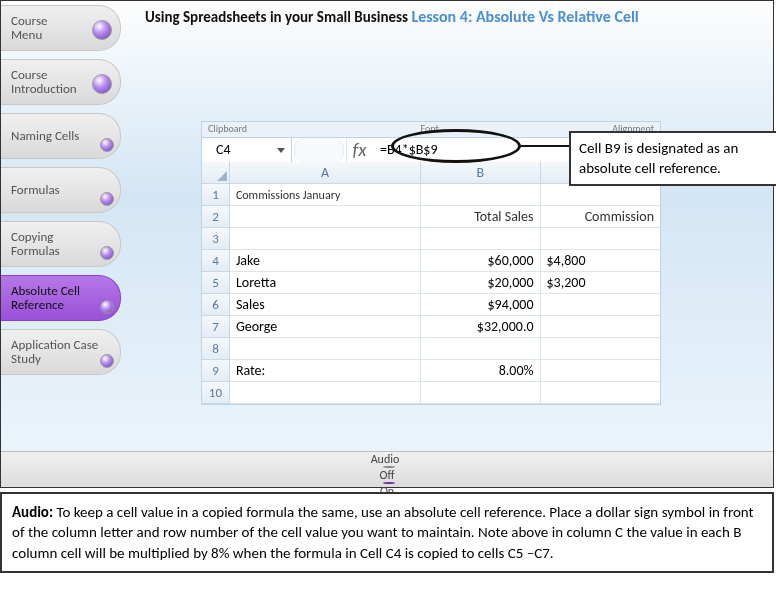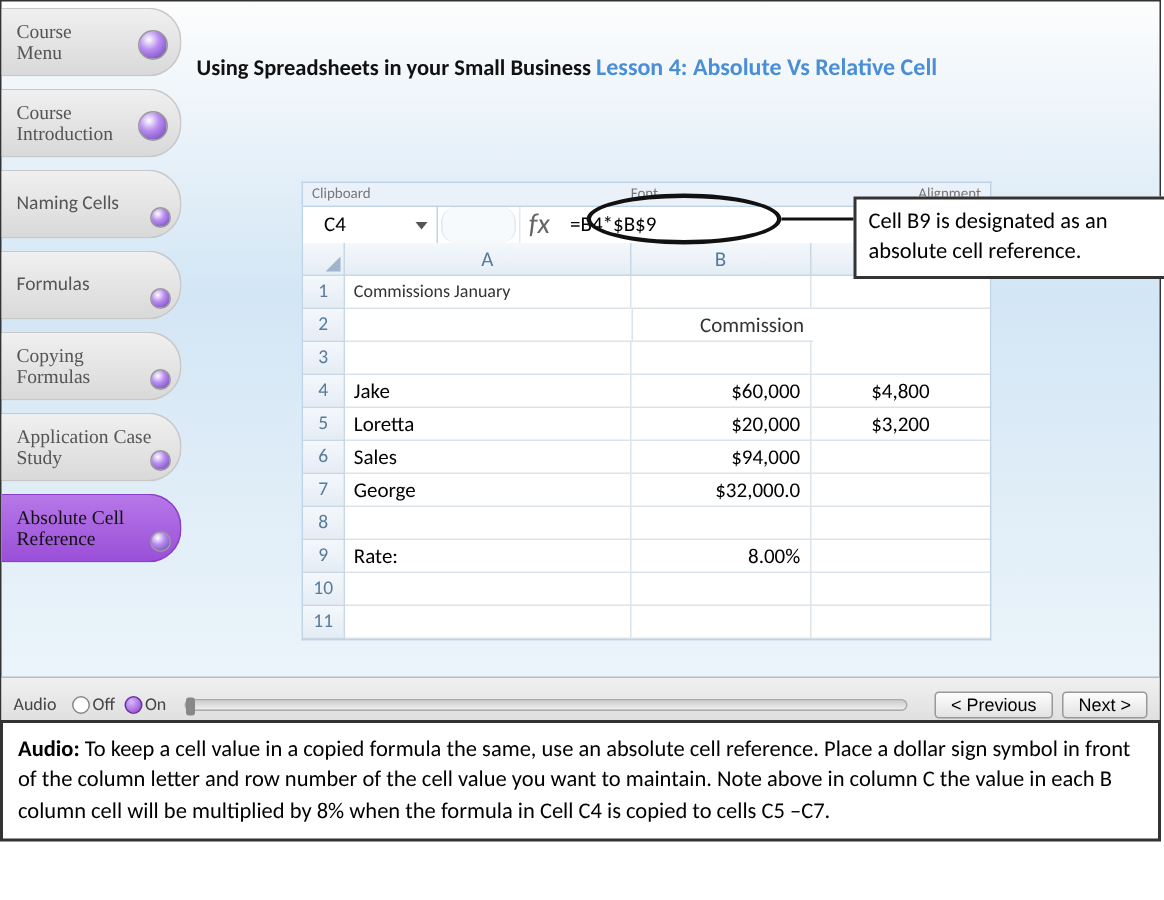--- a/index.html
+++ b/index.html
@@ -13,24 +13,23 @@
   .main-frame {
     border: 1px solid #333;
     width: 774px;
     height: 488px;
     position: relative;
     background: linear-gradient(to bottom, #fdfdfd 0%, #d3e6f5 40%, #eff6fb 100%);
   }
   .header-bar {
     position: absolute;
     top: 6px;
-    left: 130px;
+    left: 144px;
     right: 10px;
     font-size: 15px;
-    margin-top: 29px;
   }
   .header-course { font-weight: bold; color: #111; }
   .header-lesson { font-weight: bold; color: #4a8fd6; font-size: 16px; }
   .sidebar {
     position: absolute;
     left: 0;
     top: 0;
     width: 120px;
     height: 100%;
   }
@@ -42,21 +41,21 @@
     margin-bottom: 6px;
     padding: 6px 10px;
     color: #555;
     font-size: 13px;
     line-height: 1.1;
     display: flex;
     align-items: center;
     border: 1px solid #c8c8c8;
     border-left: none;
   }
-  .nav-item.two-line { display: block; padding-top: 8px; font-family: Liberation Serif, serif; }
+  .nav-item.two-line { display: block; padding-top: 8px; }
   .nav-item.active {
     background: linear-gradient(to bottom, #b678e8, #9a4fd8);
     color: #111;
     border-color: #8a3fc8;
   }
   .nav-item .bullet {
     position: absolute;
     right: 6px;
     bottom: 6px;
     width: 14px;
@@ -228,36 +227,37 @@
   .cell {
     border-right: 1px solid #dbe3eb;
     border-bottom: 1px solid #dbe3eb;
     padding: 0 6px;
     line-height: 22px;
     overflow: hidden;
     white-space: nowrap;
   }
   .cell.a { width: 192px; }
   .cell.b { width: 120px; text-align: right; }
-  .cell.c { width: 120px; text-align: center; border-right: none; }
+  .cell.c { width: 120px; text-align: left; border-right: none; }
   .row-title .cell.a { font-size: 12px; color: #333; }
   .row-hdr2 .cell.b, .row-hdr2 .cell.c { text-align: right; color: #333; }
   .bottom-bar {
     position: absolute;
     left: 0;
     bottom: 0;
     width: 100%;
     height: 36px;
     background: linear-gradient(#f0f0f0, #dcdcdc);
     border-top: 1px solid #bbb;
     display: flex;
     align-items: center;
     padding: 0 8px;
     font-size: 12px;
     color: #444;
+    flex-direction: column;
   }
   .audio-label { margin-right: 4px; }
   .radio {
     display: inline-block;
     width: 12px; height: 12px;
     border-radius: 50%;
     border: 1px solid #888;
     background: #fff;
     vertical-align: middle;
     margin: 0 2px 0 6px;
@@ -285,21 +285,21 @@
     border: 1px solid #999;
     border-radius: 3px;
     padding: 1px 10px;
     font-size: 12px;
     margin-left: 6px;
     cursor: pointer;
   }
   .audio-panel {
     position: absolute;
     left: 0;
-    top: 480px;
+    top: 492px;
     width: 774px;
     border: 2px solid #333;
     background: #fff;
     padding: 8px 10px;
     font-size: 15px;
     line-height: 1.35;
   }
   .audio-panel .label { font-weight: bold; }
 </style>
 </head>
@@ -311,22 +311,22 @@
     <span class="header-course">Using Spreadsheets in your Small Business</span>
     <span class="header-lesson">Lesson 4: Absolute Vs Relative Cell</span>
   </div>
 
   <div class="sidebar" id="sidebar">
       <div class="nav-item two-line big" style="margin-top: 4px;">Course<br>Menu<span class="bullet"></span></div>
       <div class="nav-item two-line big" style="margin-top: 8px;">Course<br>Introduction<span class="bullet"></span></div>
       <div class="nav-item" style="margin-top: 8px;">Naming Cells<span class="bullet"></span></div>
       <div class="nav-item" style="margin-top: 8px;">Formulas<span class="bullet"></span></div>
       <div class="nav-item two-line" style="margin-top: 8px;">Copying<br>Formulas<span class="bullet"></span></div>
+      <div class="nav-item two-line active" style="margin-top: 8px;">Absolute Cell<br>Reference<span class="bullet"></span></div>
       <div class="nav-item two-line" style="margin-top: 8px;">Application Case<br>Study<span class="bullet"></span></div>
-      <div class="nav-item two-line active" style="margin-top: 8px;">Absolute Cell<br>Reference<span class="bullet"></span></div>
     </div>
 
   <div class="ribbon-labels">
     <span>Clipboard</span>
     <span>Font</span>
     <span>Alignment</span>
   </div>
 
   <div class="formula-row">
     <div class="name-box">C4</div>
@@ -349,20 +349,21 @@
     <div id="sheet-body">
         <div class="sheet-row row-title">
           <div class="row-h">1</div>
           <div class="cell a">Commissions January</div>
           <div class="cell b"></div>
           <div class="cell c"></div>
         </div>
         <div class="sheet-row row-hdr2">
           <div class="row-h">2</div>
           <div class="cell a"></div>
+          <div class="cell b">Total Sales</div>
           <div class="cell c">Commission</div>
         </div>
         <div class="sheet-row">
           <div class="row-h">3</div>
           <div class="cell a"></div>
           <div class="cell b"></div>
           <div class="cell c"></div>
         </div>
         <div class="sheet-row">
           <div class="row-h">4</div>
@@ -395,26 +396,20 @@
           <div class="cell c"></div>
         </div>
         <div class="sheet-row">
           <div class="row-h">9</div>
           <div class="cell a">Rate:</div>
           <div class="cell b">8.00%</div>
           <div class="cell c"></div>
         </div>
         <div class="sheet-row">
           <div class="row-h">10</div>
-          <div class="cell a"></div>
-          <div class="cell b"></div>
-          <div class="cell c"></div>
-        </div>
-        <div class="sheet-row">
-          <div class="row-h">11</div>
           <div class="cell a"></div>
           <div class="cell b"></div>
           <div class="cell c"></div>
         </div>
       </div>
   </div>
 
   <div class="bottom-bar">
     <span class="audio-label">Audio</span>
     <span class="radio"></span>

